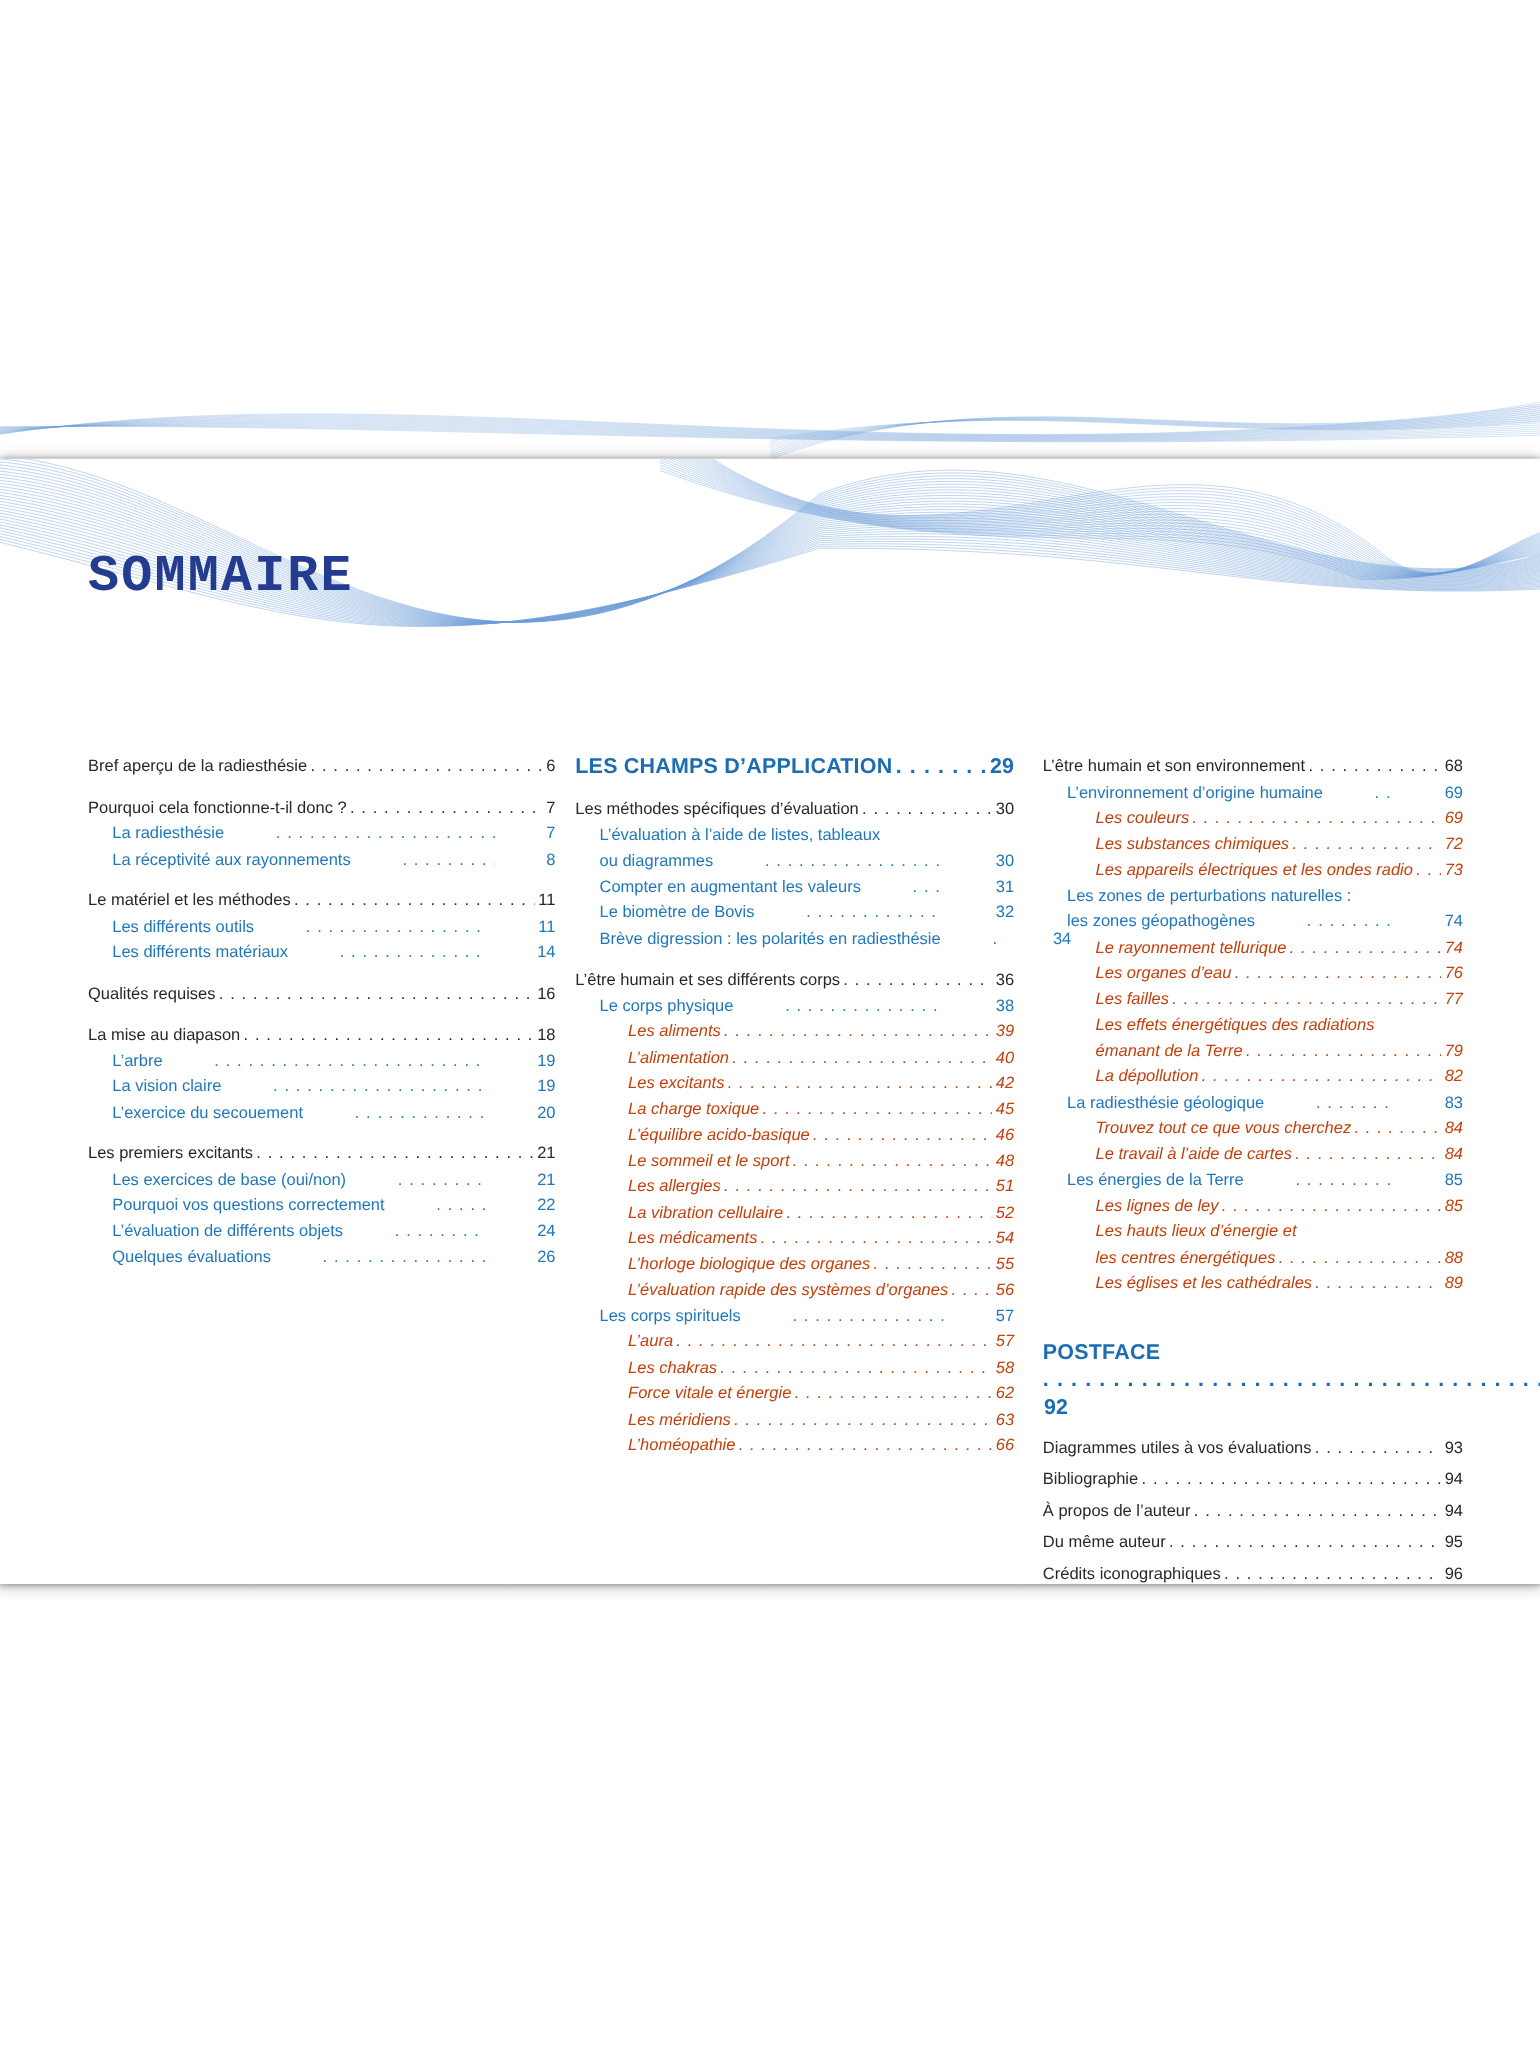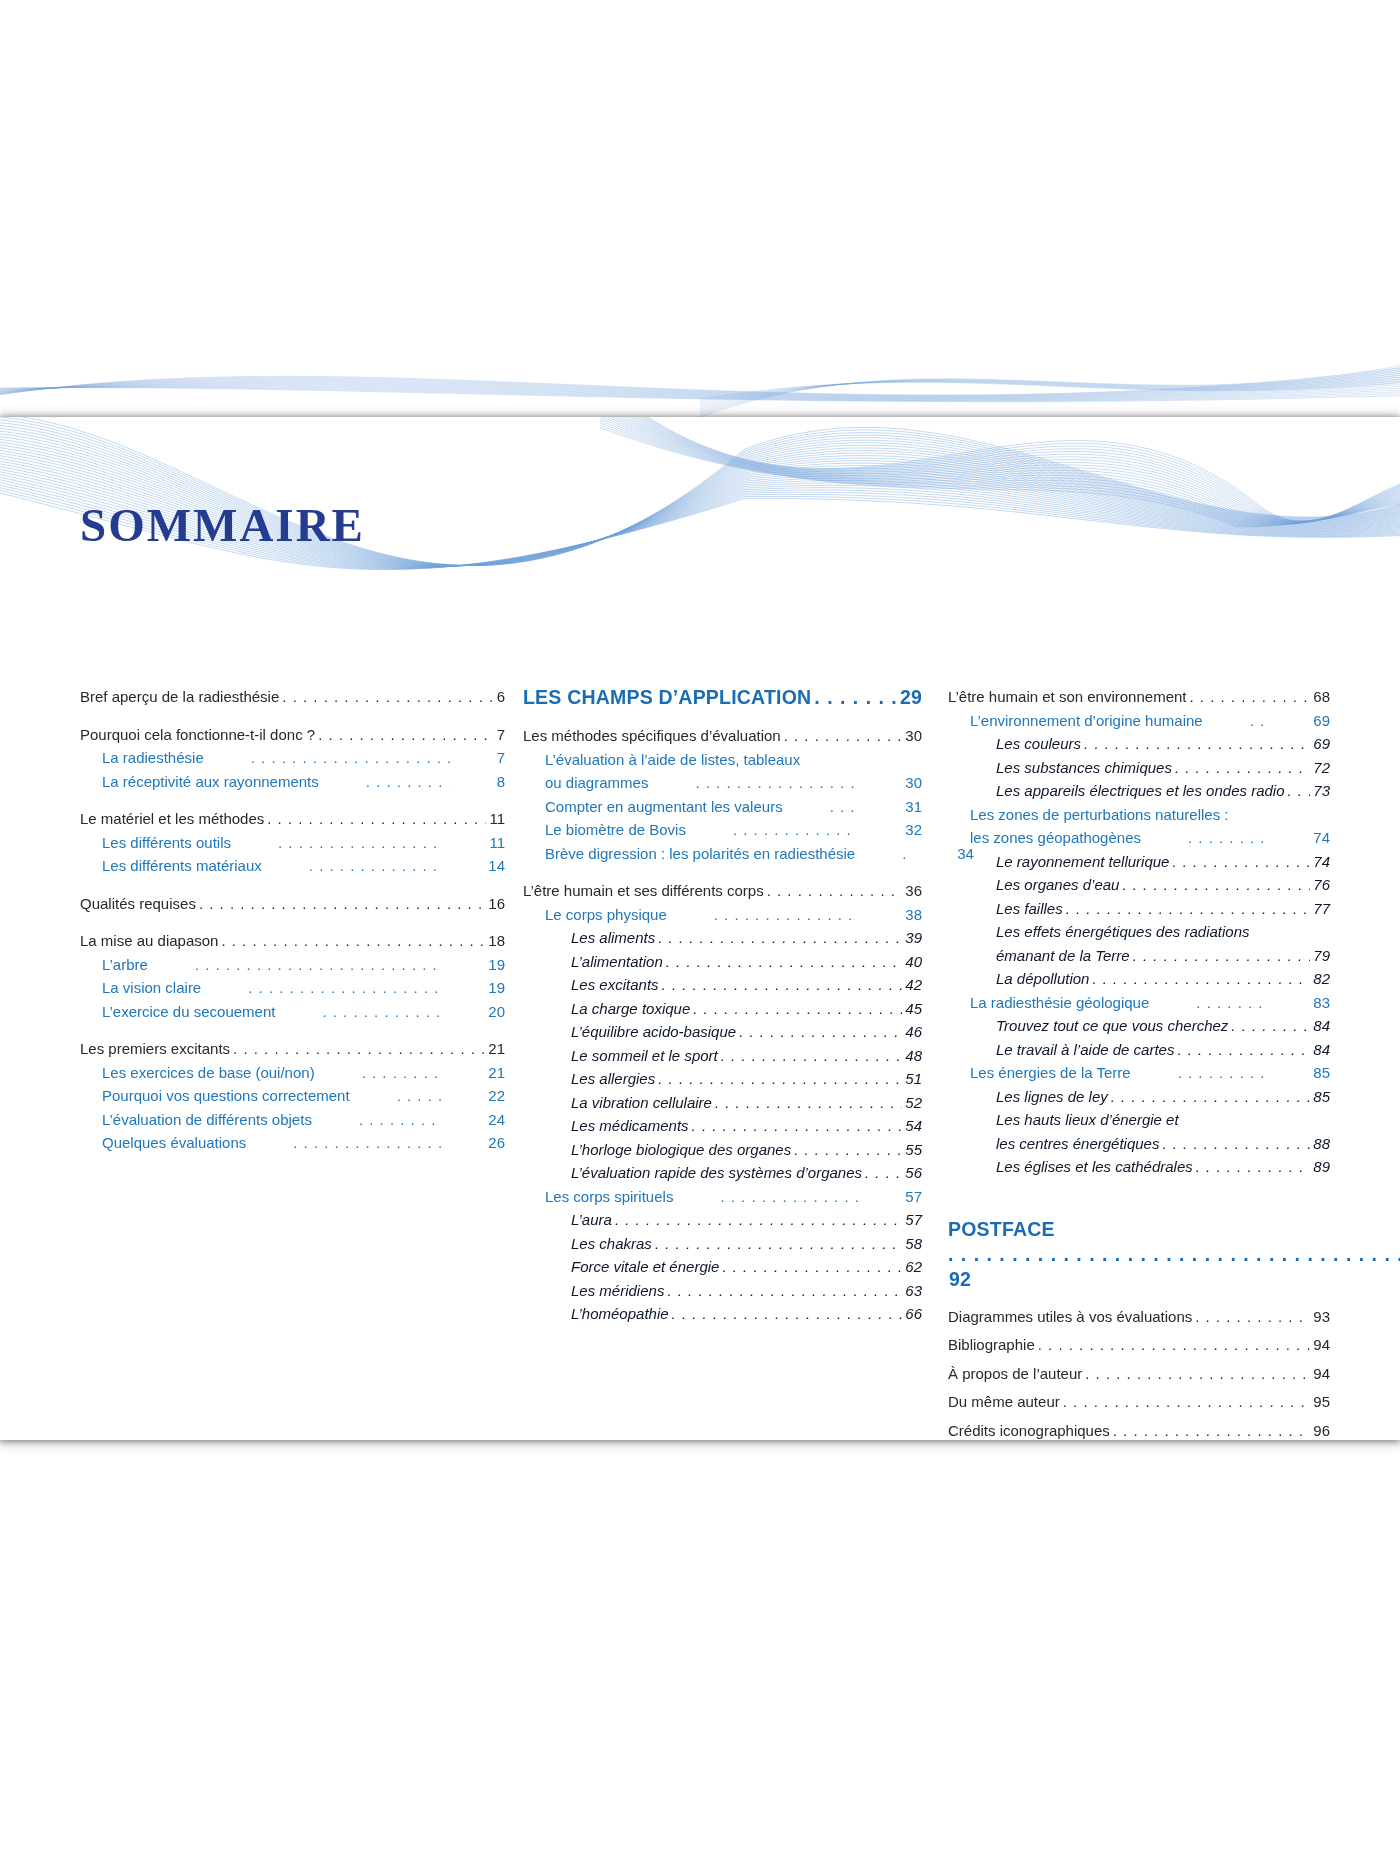--- a/index.html
+++ b/index.html
@@ -19,21 +19,21 @@
   .page-next  { height:425px; background:linear-gradient(180deg,#ececee 0px,#f8f8f9 7px,#ffffff 16px); }
 
   
   .waves-top  { position:absolute; top:0; left:0; pointer-events:none; }
   .waves-prev { position:absolute; bottom:0; left:0; pointer-events:none; }
 
   
   .sommaire {
     position:relative; z-index:3;
     margin:80px 0 0 80px; height:56px;
-    font-family:Liberation Serif, serif;
+    font-family:Liberation Mono, monospace;
     font-weight:700; font-size:47px; line-height:56px;
     letter-spacing:2px; color:#243c8f;
   }
 
   
   .cols { position:relative; z-index:3; display:flex; margin:132px 0 0 80px; align-items:flex-start; }
   .col  { flex:none; }
   .col-1 { width:425px; }
   .col-2 { width:399px; margin-left:18px; }
   .col-3 { width:382px; margin-left:26px; }
@@ -45,21 +45,21 @@
   .row .dots::after {
     content:". . . . . . . . . . . . . . . . . . . . . . . . . . . . . . . . . . . . . . . . . . . . . . . . . . . . . . . . . . . . . . . . . . . . . . . . . . . . . . . . . . . . . . . . . . . . . . . . . . . . . . . . . . . .";
     letter-spacing:1px;
   }
   .row .pg { white-space:nowrap; padding-left:3px; }
 
   .t-header { font-size:19.5px; line-height:25px; font-weight:700; color:#1b6cb3; margin-bottom:13px; letter-spacing:.2px; }
   .t-header .pg { padding-left:1px; }
   .t-l0 { color:#282828; margin-top:14px;align-items:flex-end; }
   .t-l1 { color:#2177bb; padding-left:22px;gap:44px; }
-  .t-l2 { color:#0f172a; padding-left:48px; font-style:italic; }
+  .t-l2 { color:#c2410c; padding-left:48px; font-style:italic; }
   .col .row:first-child { margin-top:0; }
   .col-3 .t-header { margin-top:38px;flex-direction:column; }
   .col-3 .t-header ~ .t-l0 { margin-top:5px; }
 </style>
 </head>
 <body>
 
 <div class="page-prev">
   <svg id="wavesPrev" class="waves-prev" width="1400" height="75" viewBox="0 0 1400 75">
       <path d="M -80 68 C 330 -25 820 115 1480 15" fill="none" stroke="#6f9fd9" stroke-width="0.8" opacity="0.33"></path>

